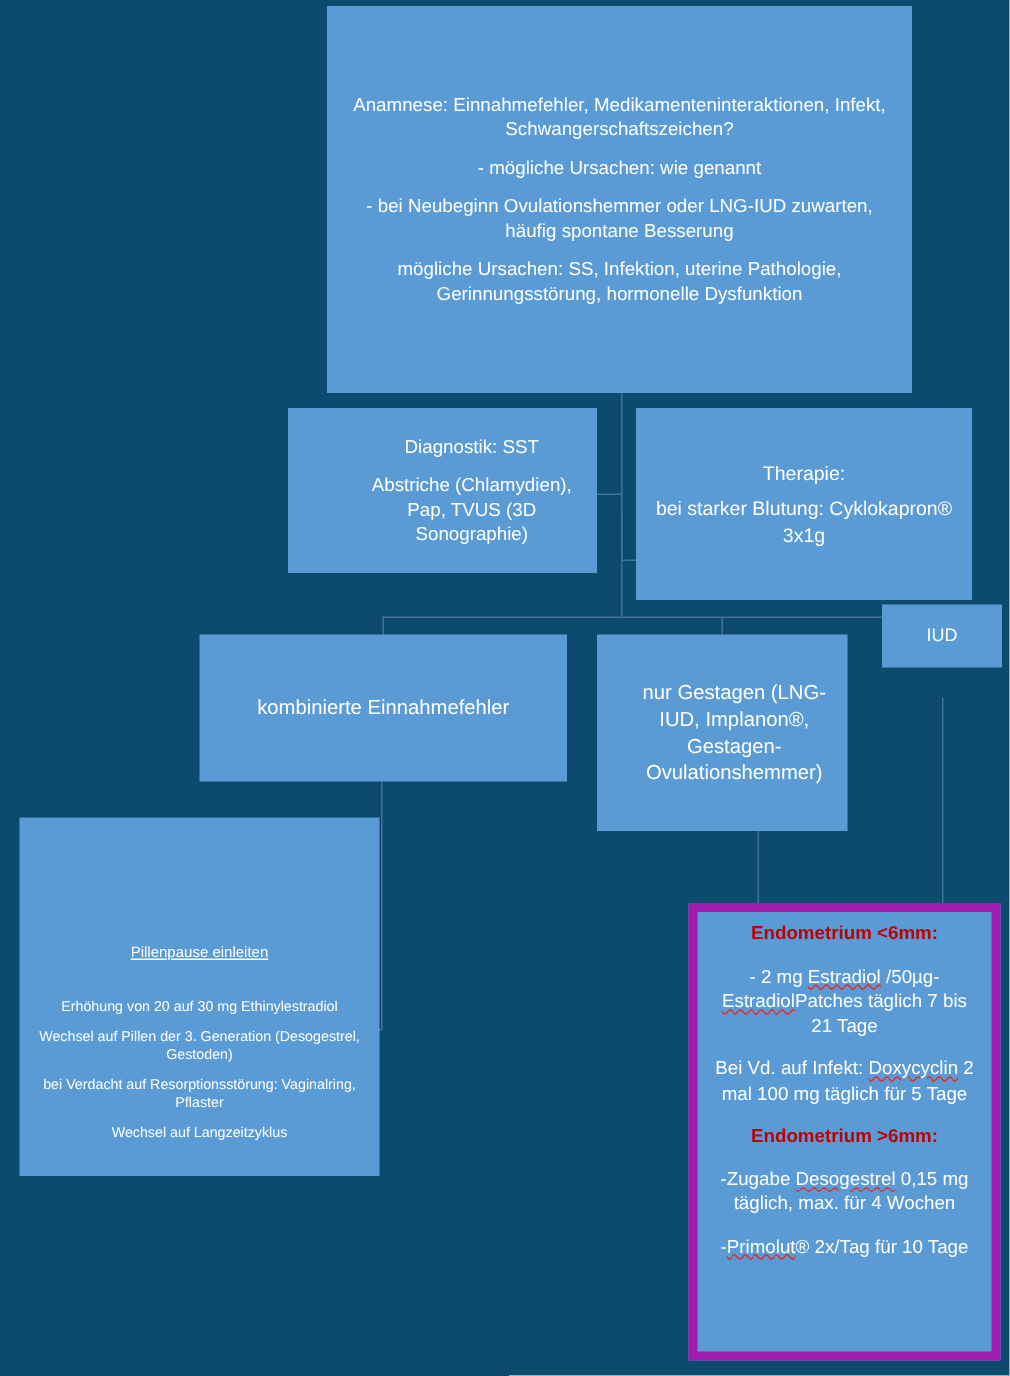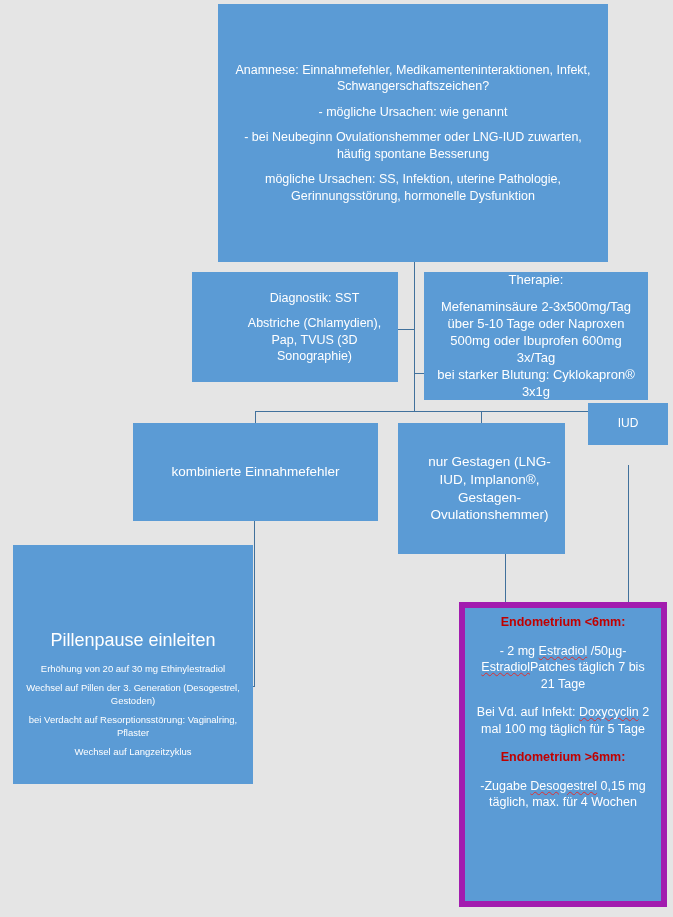--- a/index.html
+++ b/index.html
@@ -7,21 +7,21 @@
     padding: 0;
     background: #ffffff;
   }
   body {
     font-family: "Liberation Sans", sans-serif;
   }
   #canvas {
     position: relative;
     width: 673px;
     height: 917px;
-    background: #e5e5e5;
+    background: #0c4a6e;
     overflow: hidden;
   }
   .node {
     position: absolute;
     background: #5B9BD5;
     color: #ffffff;
     box-sizing: border-box;
     display: flex;
     flex-direction: column;
     justify-content: center;
@@ -72,22 +72,23 @@
     left: 588px; top: 403px; width: 80px; height: 42px;
     font-size: 12px;
   }
   #node-pillenpause {
     left: 13px; top: 545px; width: 240px; height: 239px;
     font-size: 9.5px;
     justify-content: flex-start;
     padding-top: 84px;
   }
   #node-pillenpause .heading {
-    font-size: 18px;
-    margin-bottom: 3px;
+    font-size: 10px;
+    margin-bottom: 17px;
+    text-decoration: underline;
   }
   #node-pillenpause p + p { margin-top: 7px; }
   #node-endometrium {
     left: 459px; top: 602px; width: 208px; height: 305px;
     font-size: 12.5px;
     border: 6px solid #a21caf;
     justify-content: flex-start;
     padding-top: 6px;
   }
   #node-endometrium .red {
@@ -137,21 +138,20 @@
     <p>mögliche Ursachen: SS, Infektion, uterine Pathologie, Gerinnungsstörung, hormonelle Dysfunktion</p>
   </div>
 
   <div class="node" id="node-diagnostik">
     <p>Diagnostik: SST</p>
     <p>Abstriche (Chlamydien), Pap, TVUS (3D Sonographie)</p>
   </div>
 
   <div class="node" id="node-therapie">
     <p>Therapie:</p>
-    <p>Mefenaminsäure 2-3x500mg/Tag über 5-10 Tage oder Naproxen 500mg oder Ibuprofen 600mg 3x/Tag</p>
     <div class="spacer"></div>
     <p>bei starker Blutung: Cyklokapron® 3x1g</p>
   </div>
 
   <div class="node" id="node-kombinierte">
     <p>kombinierte Einnahmefehler</p>
   </div>
 
   <div class="node" id="node-gestagen">
     <p>nur Gestagen (LNG-IUD, Implanon®, Gestagen-Ovulationshemmer)</p>
@@ -168,15 +168,16 @@
     <p>bei Verdacht auf Resorptionsstörung: Vaginalring, Pflaster</p>
     <p>Wechsel auf Langzeitzyklus</p>
   </div>
 
   <div class="node" id="node-endometrium">
     <p class="red">Endometrium &lt;6mm:</p>
     <p>- 2 mg <span class="sq">Estradiol</span> /50µg-<span class="sq">Estradiol</span>Patches täglich 7 bis 21 Tage</p>
     <p>Bei Vd. auf Infekt: <span class="sq">Doxycyclin</span> 2 mal 100 mg täglich für 5 Tage</p>
     <p class="red">Endometrium &gt;6mm:</p>
     <p>-Zugabe <span class="sq">Desogestrel</span> 0,15 mg täglich, max. für 4 Wochen</p>
+    <p>-<span class="sq">Primolut</span>® 2x/Tag für 10 Tage</p>
   </div>
 
 </div>
 
 </body></html>

